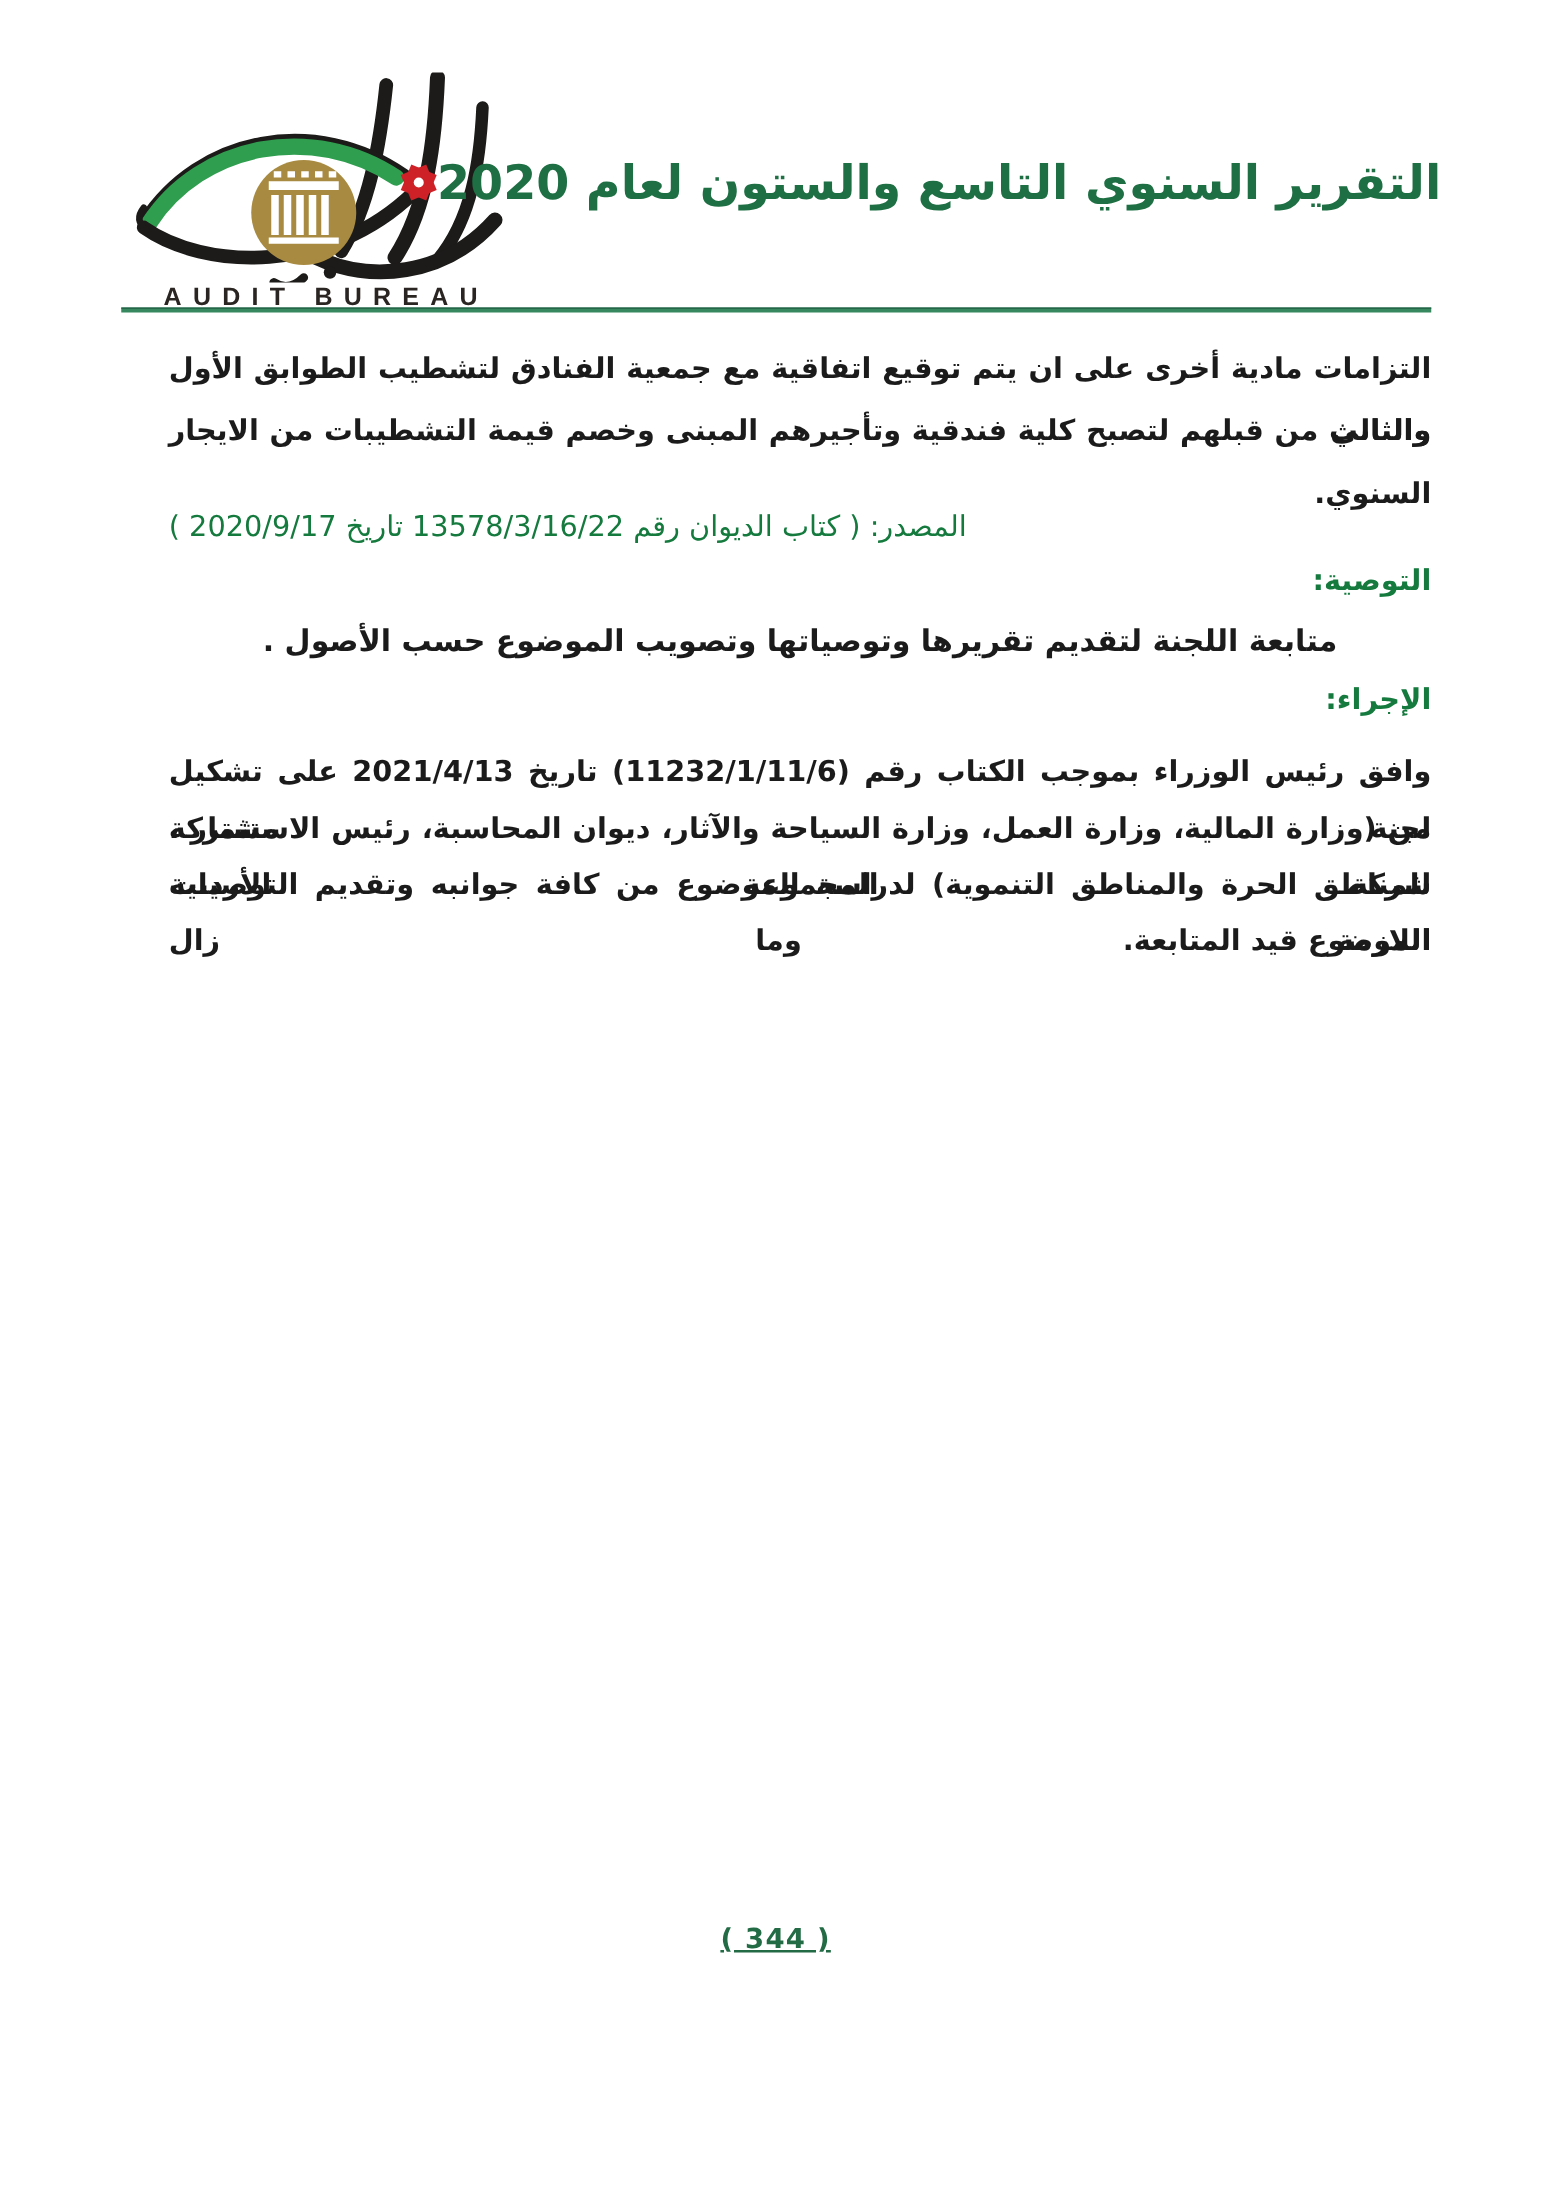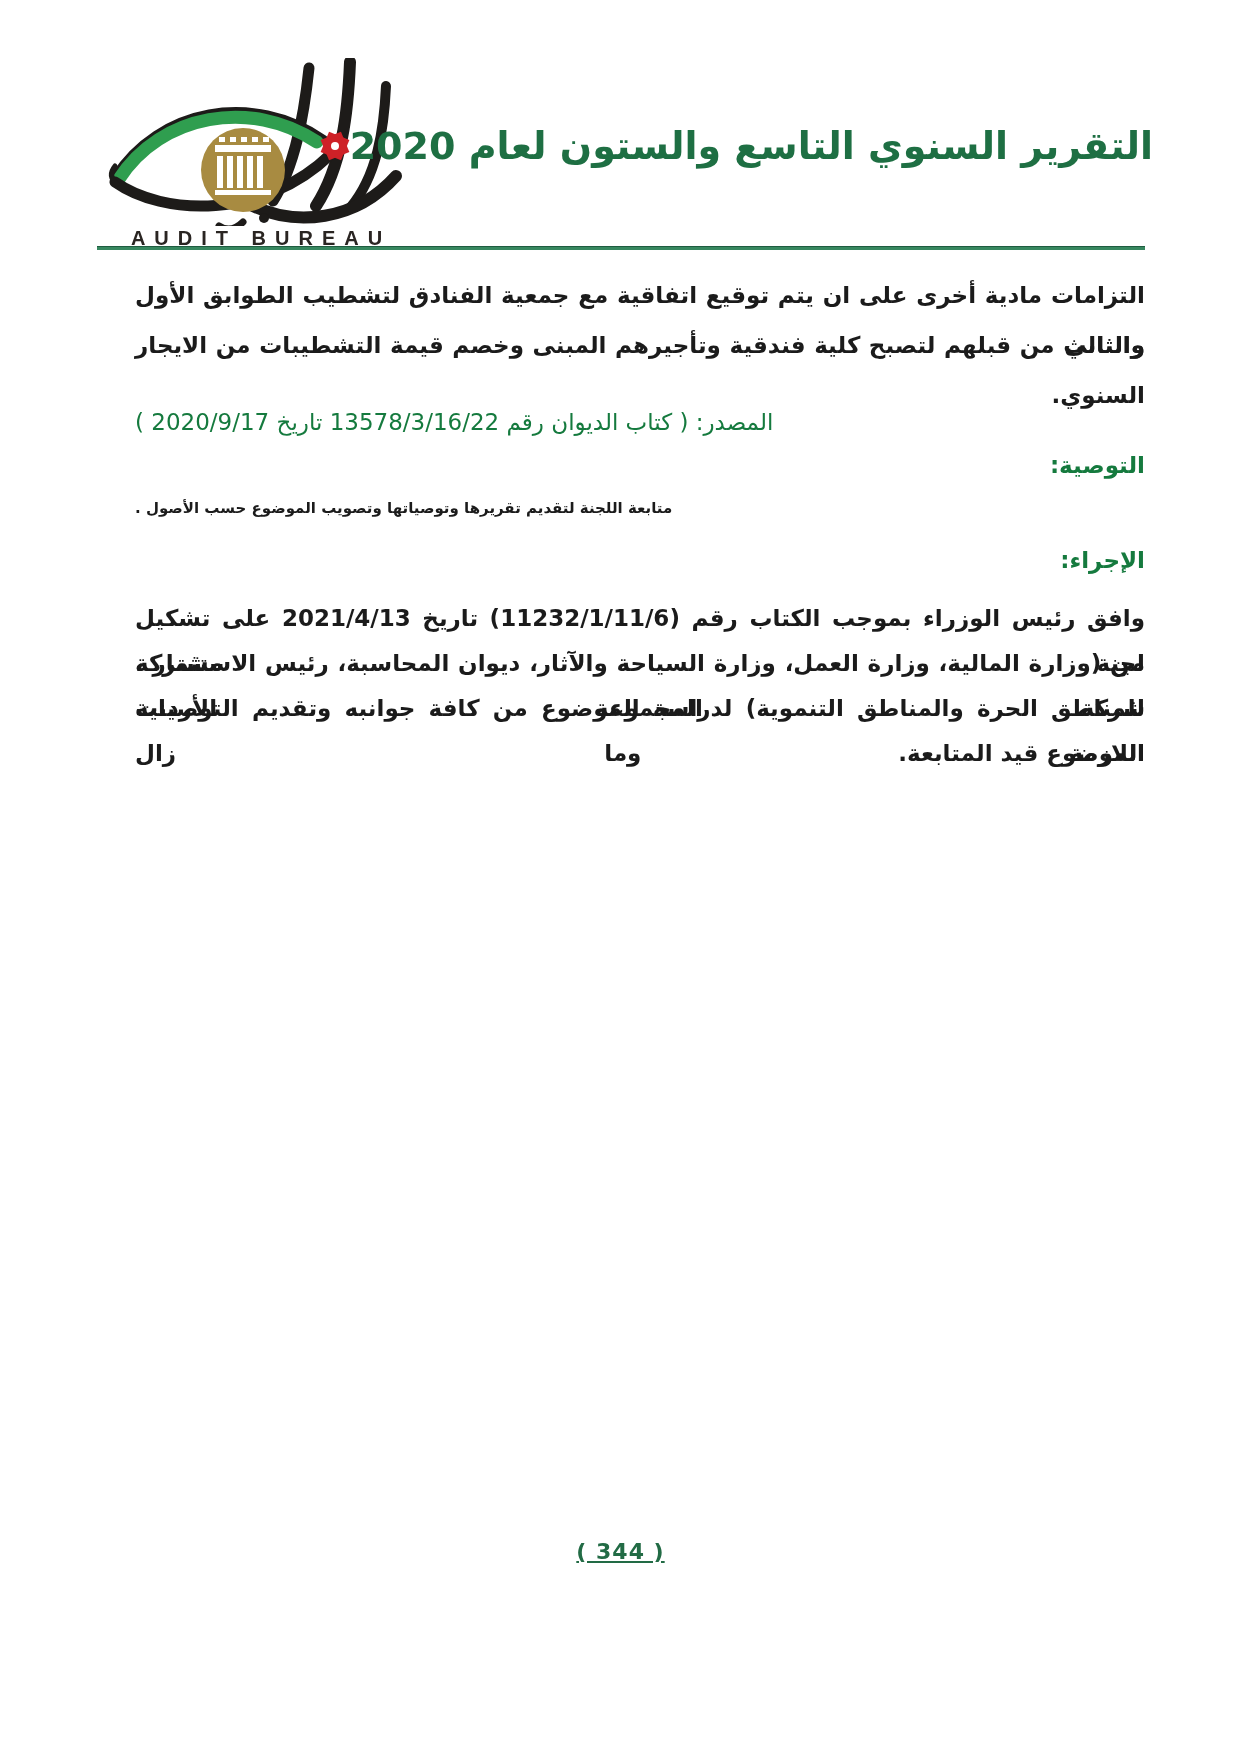--- a/index.html
+++ b/index.html
@@ -85,22 +85,22 @@
     font-size:23px;
     font-weight:bold;
     color:#157a3e;
     white-space:nowrap;
   }
   .label-rec{top:452px;}
   .label-act{top:547px;}
   .rec-text{
     position:absolute;
     left:135px; right:96px; top:499px;
-    font-size:15px;
-    text-align:left;
+    font-size:24px;
+    text-align:center;
     white-space:nowrap;
   }
   
   .page-number{
     position:absolute;
     left:0; top:1539px;
     width:100%;
     text-align:center;
     font-size:22px;
     font-weight:bold;

